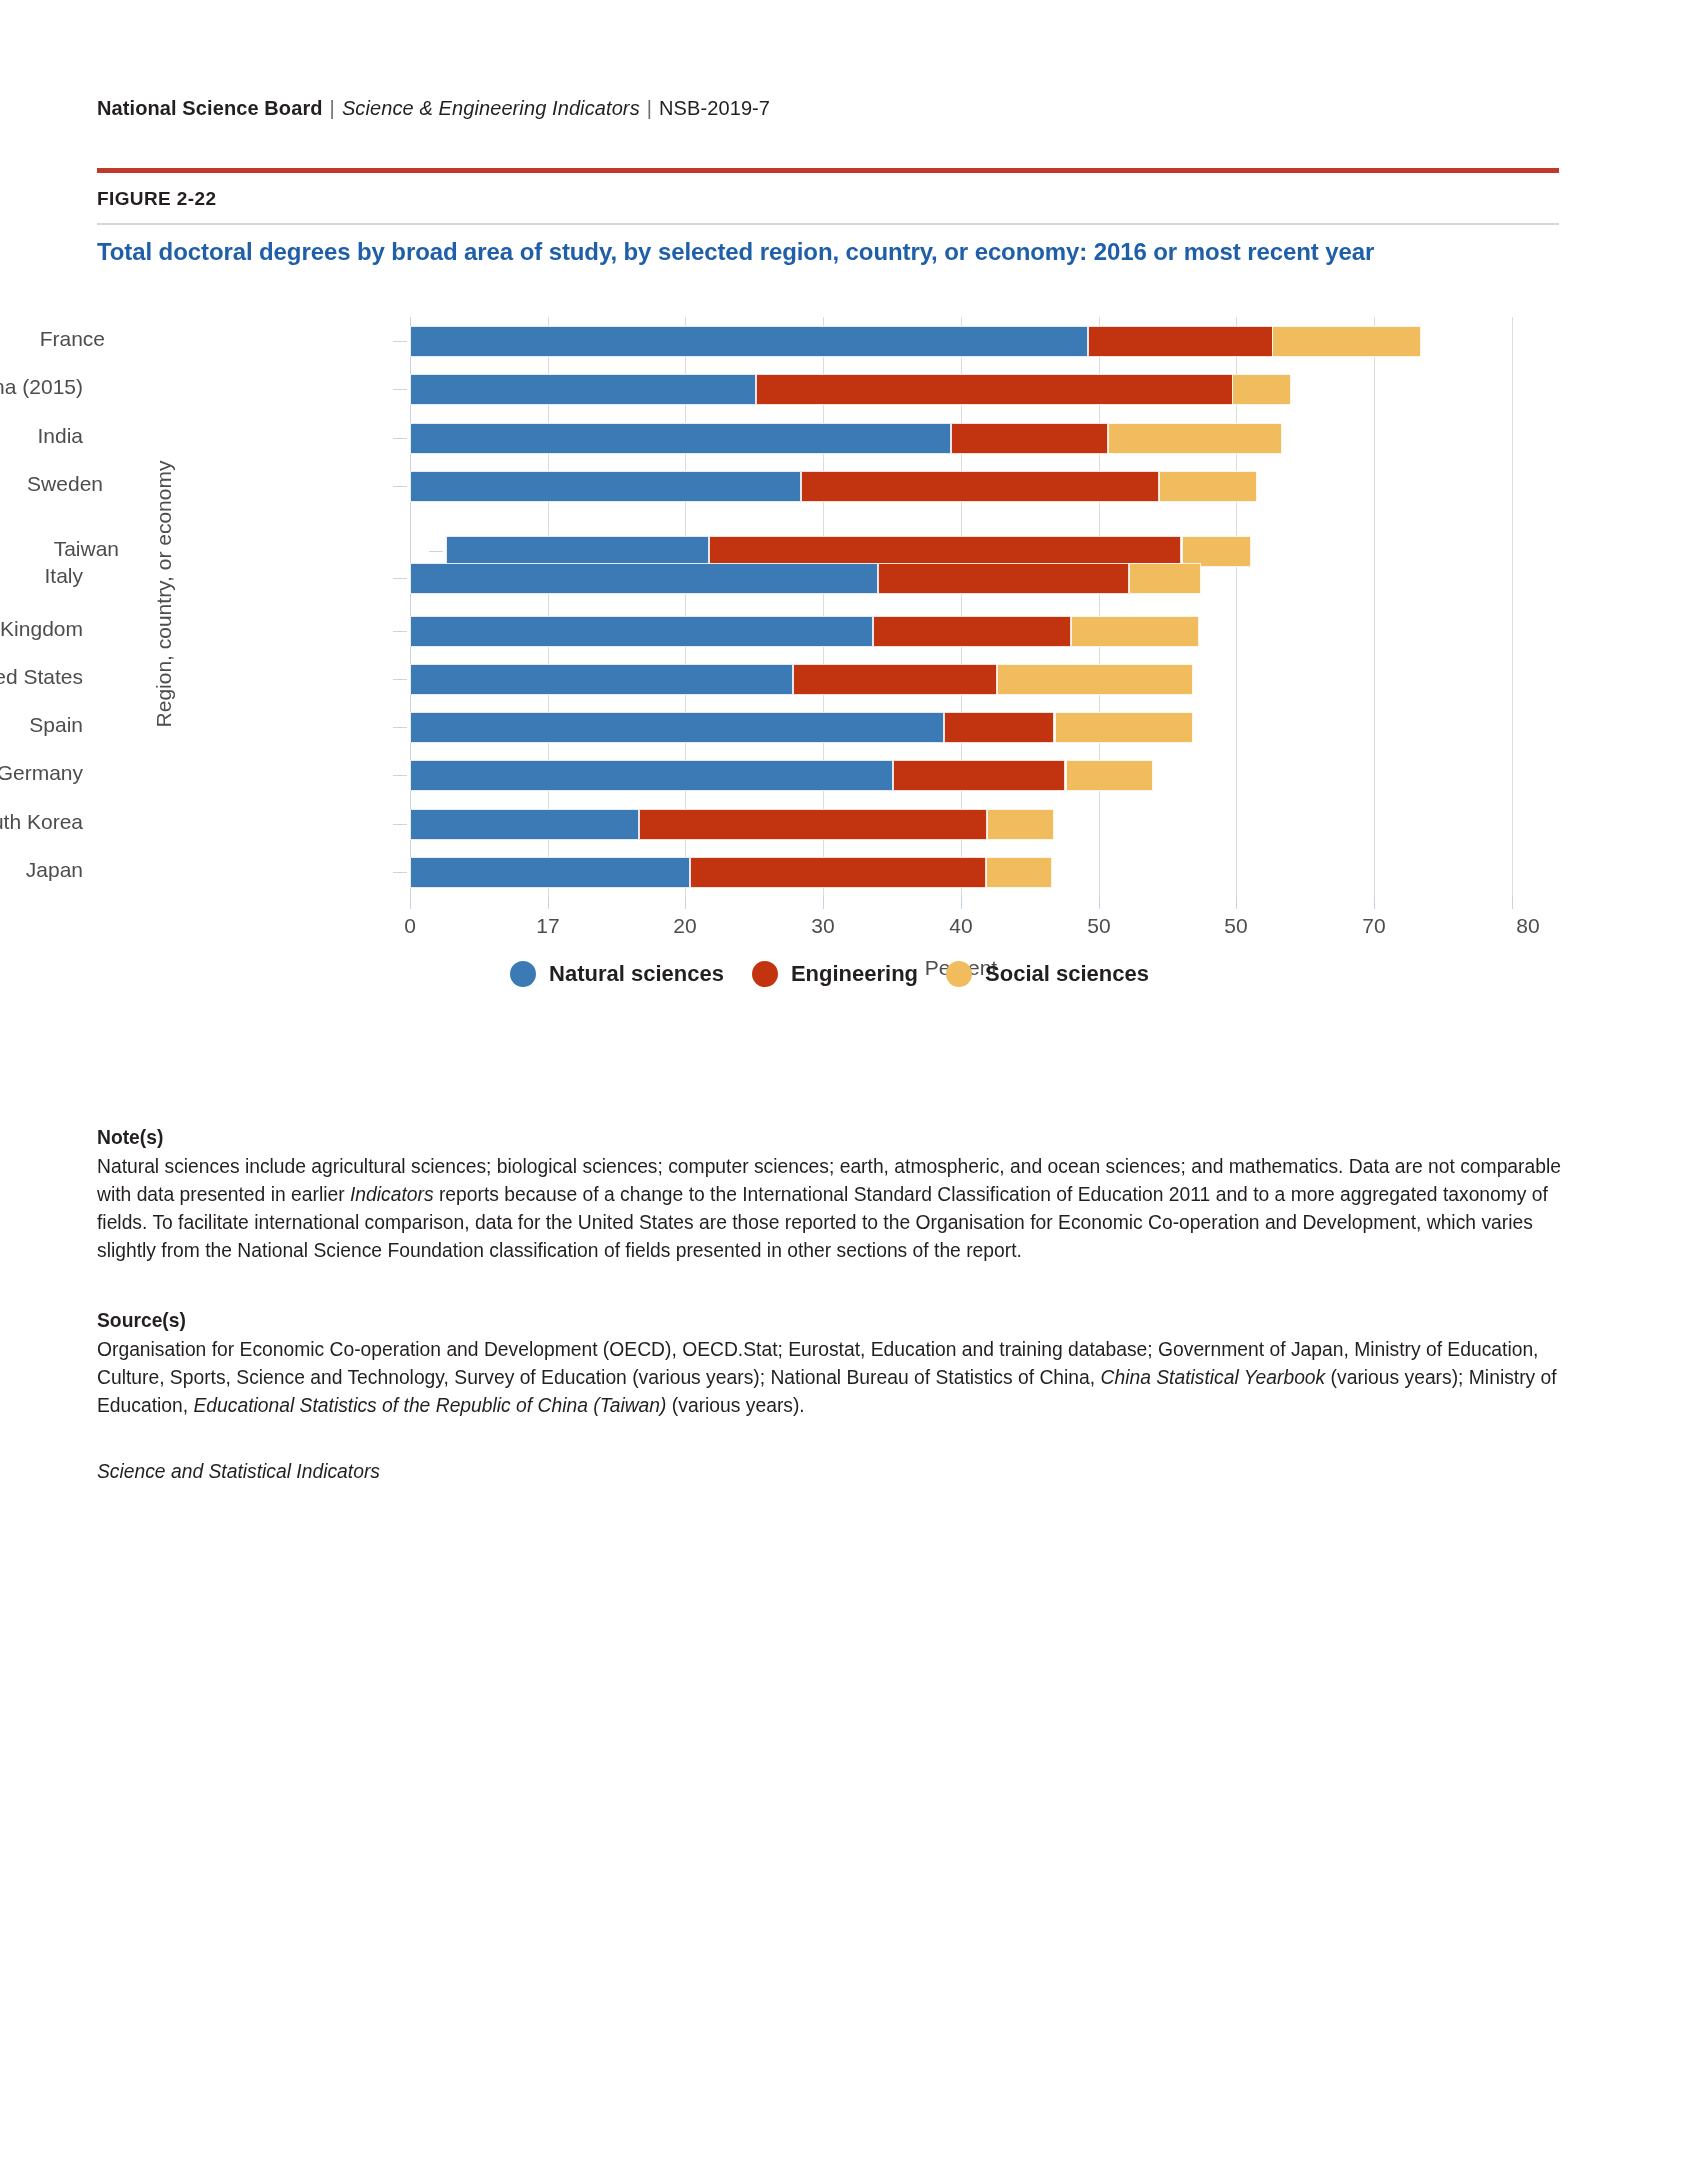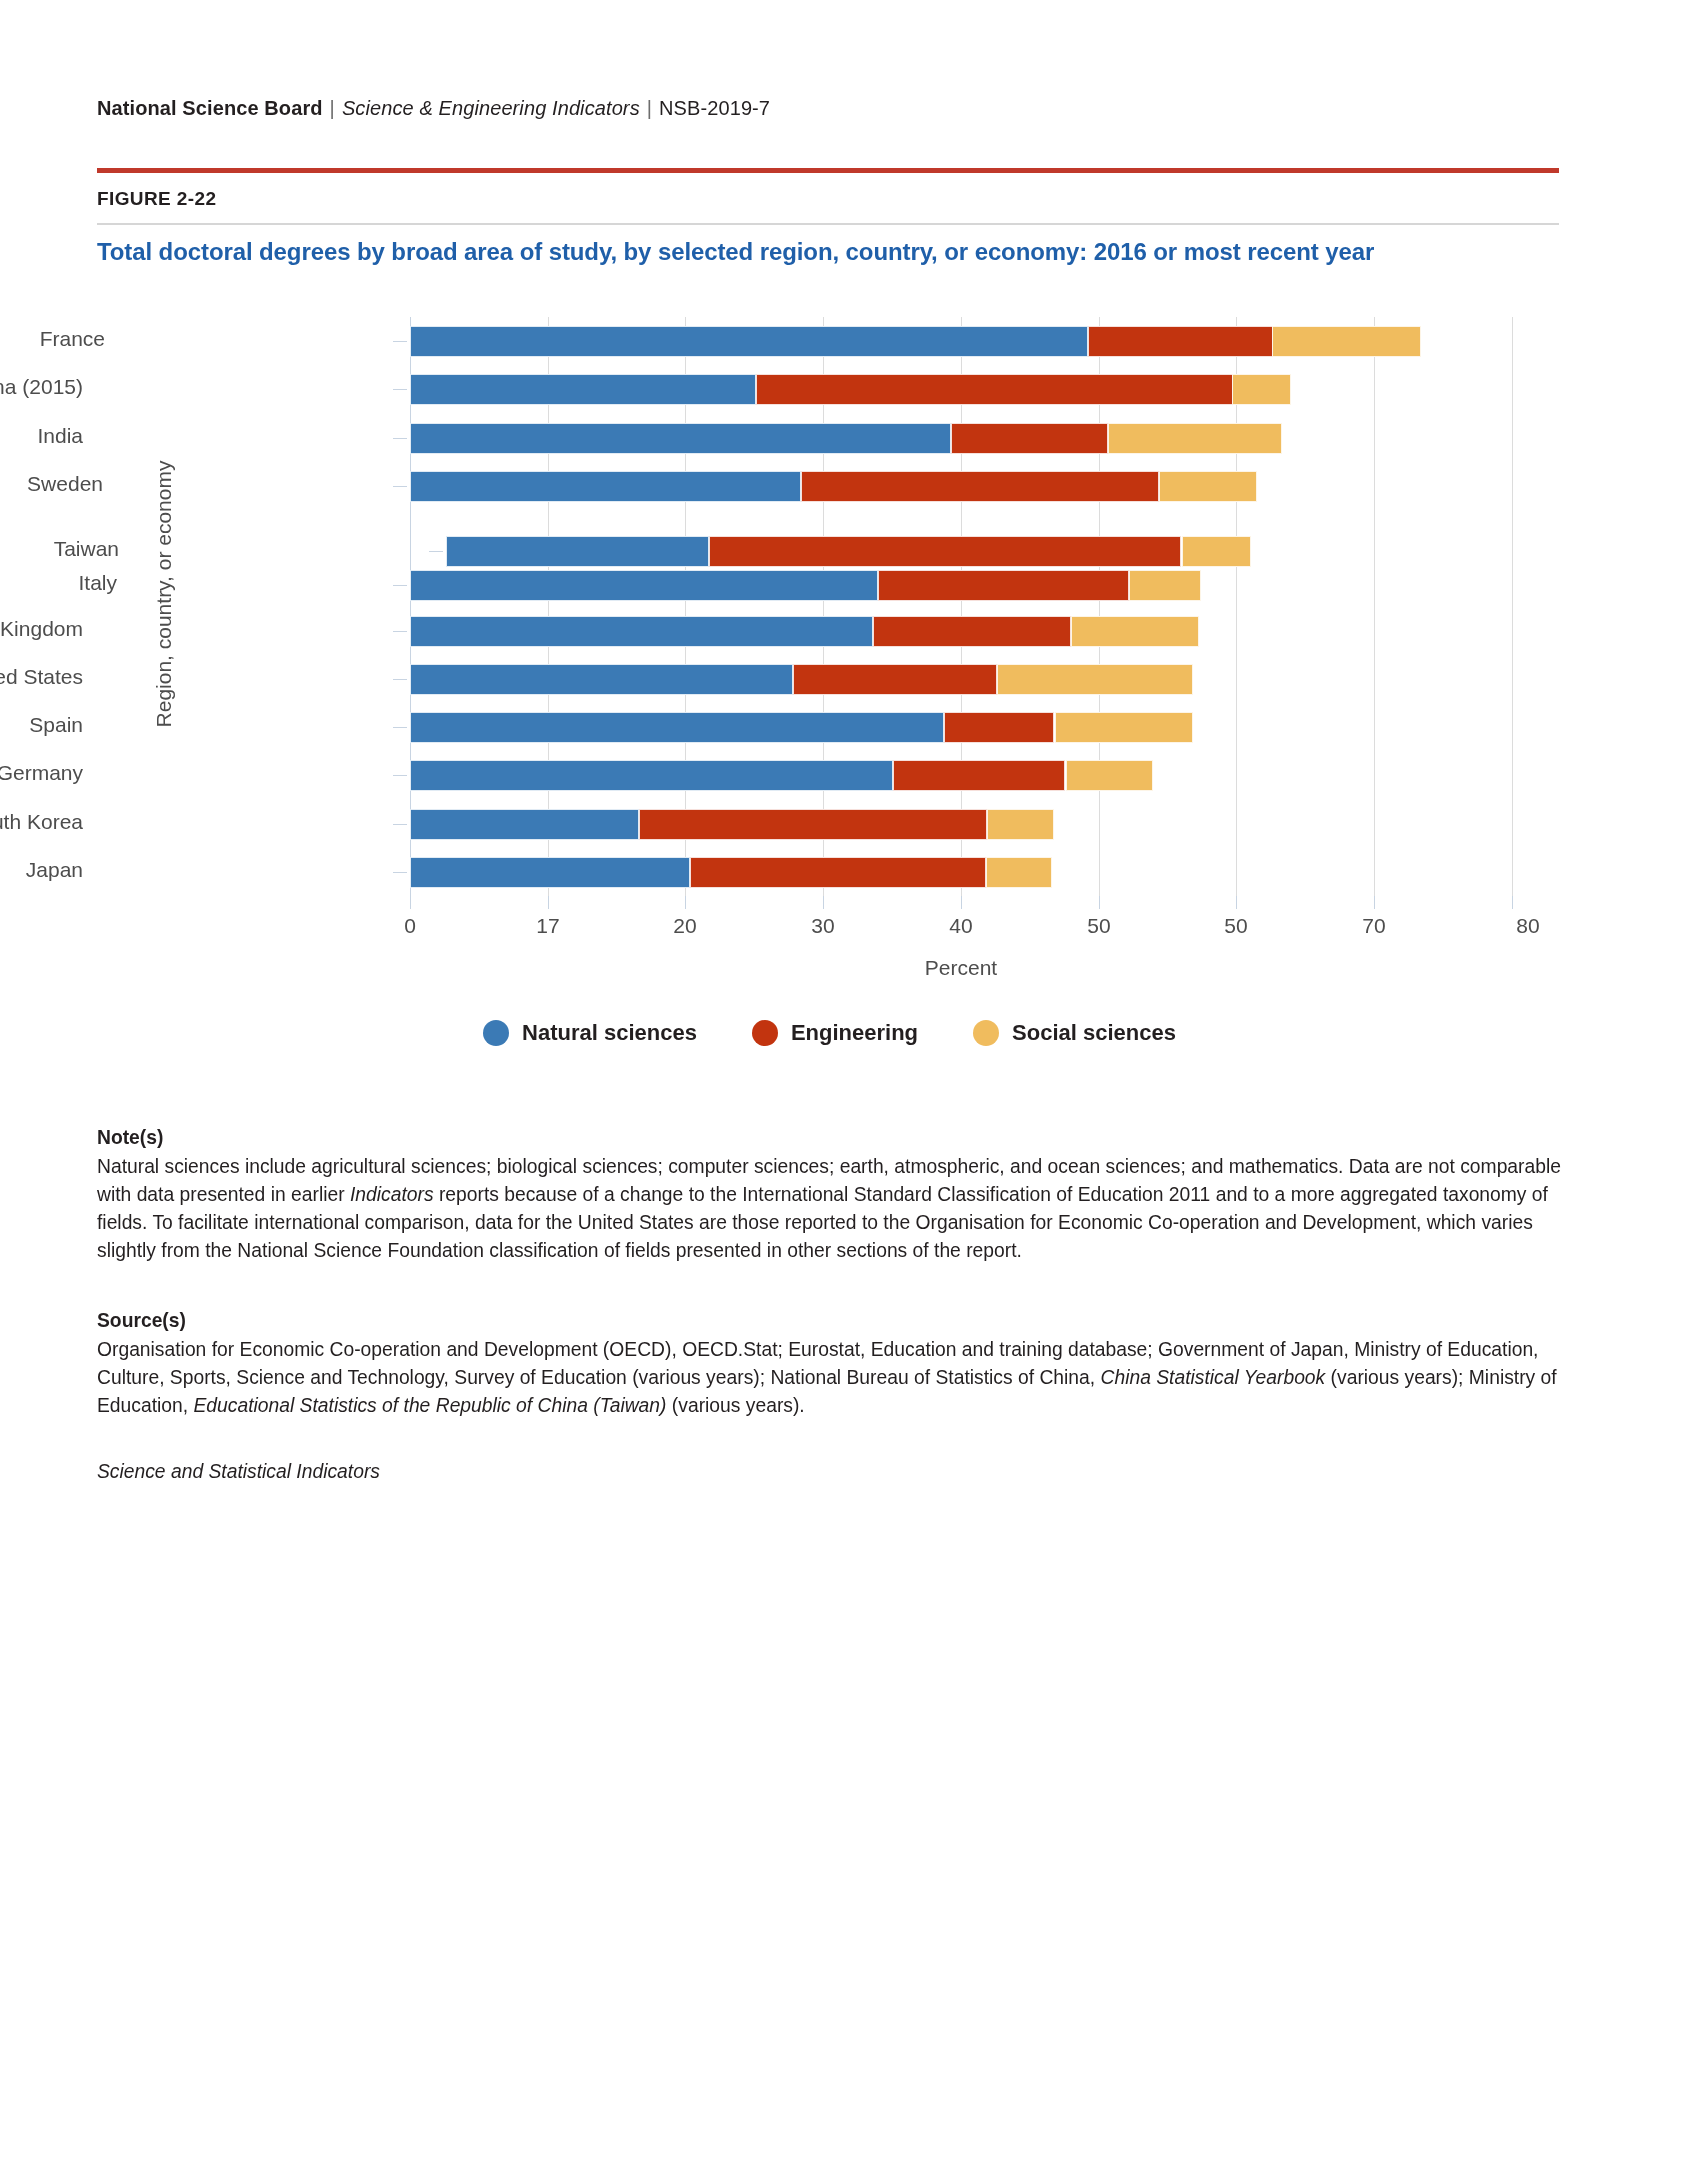--- a/index.html
+++ b/index.html
@@ -168,26 +168,26 @@
     font-size: 21px;
     color: #4d4d4d;
     transform: translate(-50%, -50%) rotate(-90deg);
     white-space: nowrap;
   }
 
   
   .legend {
     position: absolute;
     left: 97px;
-    top: 1020px;
+    top: 961px;
     width: 1465px;
     display: flex;
     justify-content: center;
     align-items: flex-start;
-    gap: 55px;
+    gap: 28px;
   }
   .legend-item {
     display: flex;
     align-items: center;
     gap: 13px;
     font-size: 22px;
     font-weight: bold;
     color: #231f20;
     white-space: nowrap;
   }
@@ -299,21 +299,21 @@
           <div class="bar seg-eng" style="left: 391px; width: 358px; background: rgb(194, 52, 15);"></div>
           <div class="bar seg-soc" style="left: 749px; width: 98px; background: rgb(240, 188, 94);"></div>
         </div>
         <div class="row" style="top: 210px; margin-left: 36px;">
           <div class="ytick" style="top: 24px;"></div>
           <div class="ylabel" style="top: 10.3px;">Taiwan</div>
           <div class="bar seg-ns" style="left: 0px; width: 263px; background: rgb(59, 122, 181);"></div>
           <div class="bar seg-eng" style="left: 263px; width: 472px; background: rgb(194, 52, 15);"></div>
           <div class="bar seg-soc" style="left: 736px; width: 69px; background: rgb(240, 188, 94);"></div>
         </div>
-        <div class="row" style="top: 244px; padding-left: 34px;">
+        <div class="row" style="top: 237px;">
           <div class="ytick" style="top: 24px;"></div>
           <div class="ylabel" style="top: 10.3px;">Italy</div>
           <div class="bar seg-ns" style="left: 0px; width: 468px; background: rgb(59, 122, 181);"></div>
           <div class="bar seg-eng" style="left: 468px; width: 251px; background: rgb(194, 52, 15);"></div>
           <div class="bar seg-soc" style="left: 719px; width: 72px; background: rgb(240, 188, 94);"></div>
         </div>
         <div class="row" style="top: 290px;">
           <div class="ytick" style="top: 24px;"></div>
           <div class="ylabel" style="top: 10.3px;">United Kingdom</div>
           <div class="bar seg-ns" style="left: 0px; width: 463px; background: rgb(59, 122, 181);"></div>

